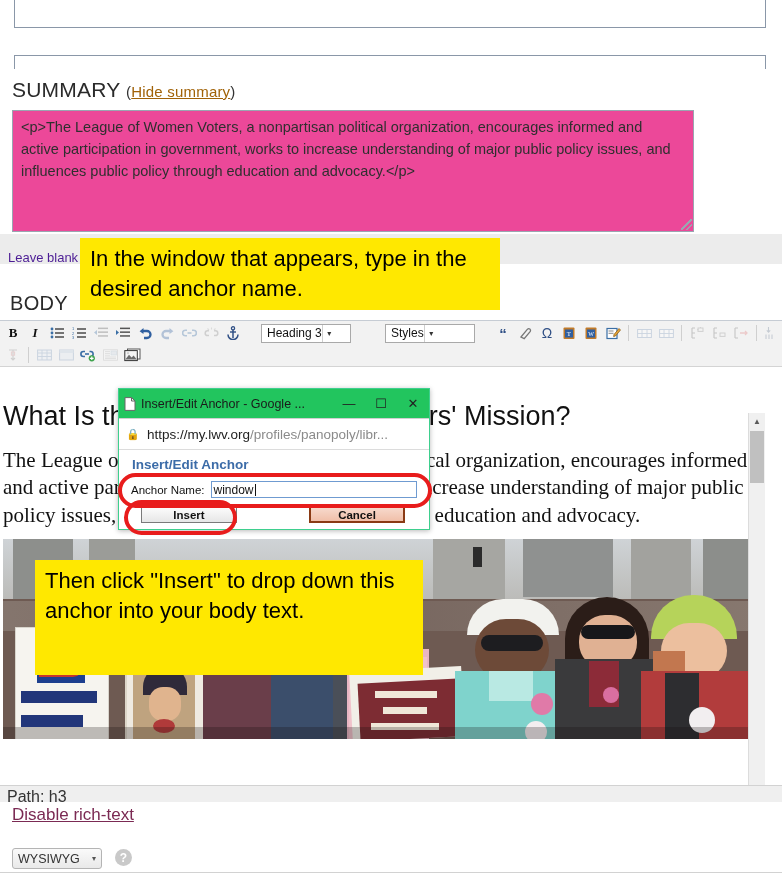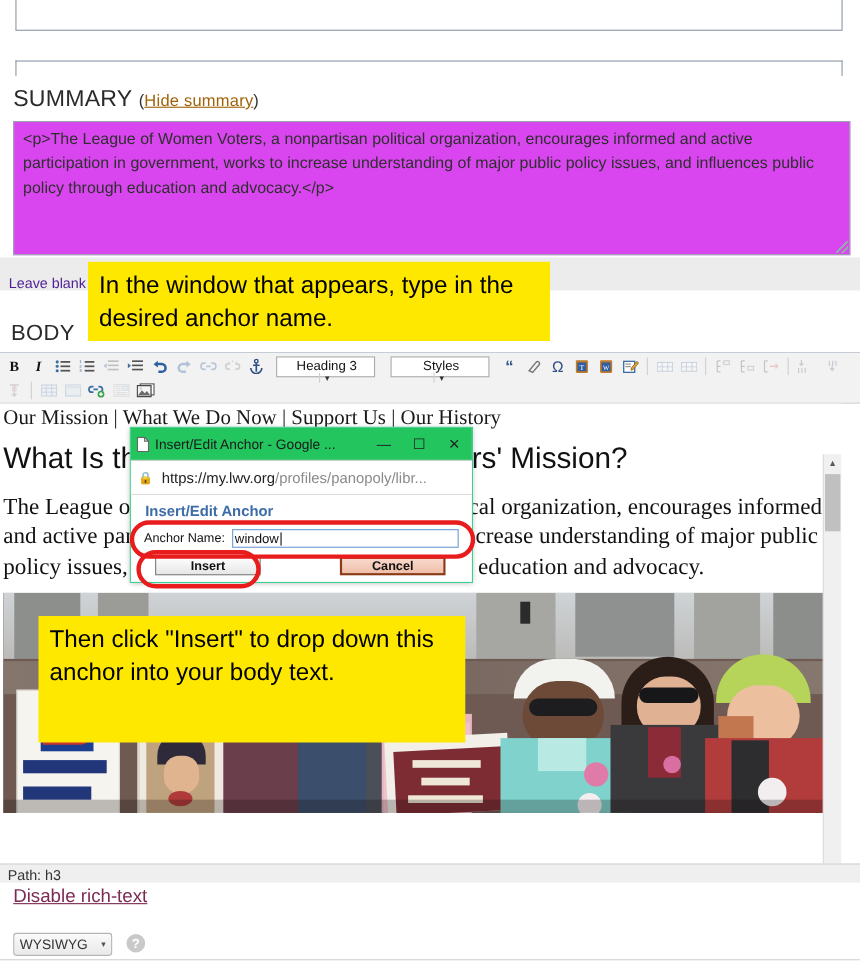--- a/index.html
+++ b/index.html
@@ -23,22 +23,22 @@
   }
   
   #summary-head{
     left:12px;top:78px;width:500px;height:26px;
     font-size:21px;color:#2a2a2a;letter-spacing:.2px;white-space:nowrap;
   }
   #summary-head .lbl{font-size:21px;}
   #summary-head .paren{font-size:15px;color:#333;}
   #summary-head a{color:#a16207;text-decoration:underline;font-size:15px;}
   #summary-box{
-    left:12px;top:110px;width:761px;height:122px;
-    border:1px solid #9aa5b1;background:#d946ef;box-sizing:border-box;
+    left:12px;top:110px;width:682px;height:122px;
+    border:1px solid #9aa5b1;background:#ec4899;box-sizing:border-box;
   }
   #summary-text{
     position:absolute;left:8px;top:5px;right:10px;
     font-size:14.5px;line-height:1.52;color:#2f2f2f;
   }
   .resize-grip{
     position:absolute;right:1px;bottom:1px;width:11px;height:11px;
     background:
       linear-gradient(135deg,transparent 45%,#9aa5b1 45%,#9aa5b1 55%,transparent 55%),
       linear-gradient(135deg,transparent 70%,#9aa5b1 70%,#9aa5b1 80%,transparent 80%);
@@ -70,24 +70,23 @@
   .tb-row.r2{top:23px;}
   .tbtn{
     width:22px;height:21px;display:flex;align-items:center;justify-content:center;
     font-size:13px;color:#2f4f85;cursor:default;
   }
   .tbtn.dim{opacity:.32;}
   .tbtn svg{display:block;}
   .tsep{width:1px;height:16px;background:#cfcfcf;margin:0 4px;}
   .tsel{
     height:19px;border:1px solid #a9a9a9;background:#fff;
-    display:flex;align-items:center;justify-content:space-between;
-    font-size:12px;color:#111;padding:0 3px 0 5px;margin:0 7px;
+    display:flex;align-items:center;
+    font-size:12px;color:#111;padding:0 3px 0 5px;margin:0 17px;
     box-sizing:border-box;
-    flex-direction:column;
   }
   .tsel .caret{
     width:13px;height:17px;border-left:1px solid #cfcfcf;
     display:flex;align-items:center;justify-content:center;font-size:8px;color:#333;
   }
   
   #edit-area{
     position:absolute;left:0;top:46px;width:765px;height:418px;
     background:#fff;overflow:hidden;
   }
@@ -121,21 +120,21 @@
   #vscroll .arrow.up{top:0;}
   #vscroll .thumb{
     position:absolute;left:1px;top:18px;width:14px;height:52px;background:#c0c0c0;
   }
   
   #pathbar{
     position:absolute;left:0;top:464px;width:782px;height:17px;
     background:#efefef;border-top:1px solid #d2d2d2;box-sizing:border-box;
   }
   #pathbar span{
-    position:absolute;left:7px;top:2px;font-size:13px;color:#333;
+    position:absolute;left:7px;top:2px;font-size:16px;color:#333;
   }
   
   #disable-link{
     left:12px;top:805px;font-size:17px;color:#7b2a53;text-decoration:underline;
   }
   #wys-select{
     left:12px;top:848px;width:90px;height:21px;
     border:1px solid #b4b4b4;border-radius:3px;
     background:linear-gradient(#fafafa,#e9e9e9);
     display:flex;align-items:center;justify-content:space-between;
@@ -447,21 +446,20 @@
             <rect x="3.5" y="1" width="12.5" height="10" fill="#fff" stroke="#555" stroke-width="1"></rect>
             <rect x="0.8" y="2.6" width="12.5" height="10" fill="#f4f4f4" stroke="#333" stroke-width="1"></rect>
             <path d="M1.3 11.6 L5 6.8 L7.6 9.6 L9.6 7.4 L12.8 11.6 Z" fill="#6c6c6c"></path>
             <circle cx="4" cy="5.2" r="1.1" fill="#cfcfcf"></circle>
           </svg>
       </div>
     </div>
   </div>
 
   <div id="edit-area">
-    <div id="nav-line">Our Mission | What We Do Now | Support Us | Our History</div>
     <div id="doc-h3">What Is the League of Women Voters' Mission?</div>
     <div id="doc-p">The League of Women Voters, a nonpartisan political organization, encourages informed and active participation in government, works to increase understanding of major public policy issues, and influences public policy through education and advocacy.</div>
 
     <div id="photo">
 
       <div class="ph" style="left:0;top:0;width:750px;height:74px;background:linear-gradient(180deg,#cfd3d6,#b7b6b2);"></div>
       <div class="ph" style="left:10px;top:0;width:60px;height:74px;background:#8d8f8c;"></div>
       <div class="ph" style="left:86px;top:0;width:46px;height:62px;background:#9b9c98;"></div>
       <div class="ph" style="left:430px;top:0;width:72px;height:70px;background:#a6a6a2;"></div>
       <div class="ph" style="left:520px;top:0;width:90px;height:58px;background:#8f9190;"></div>

